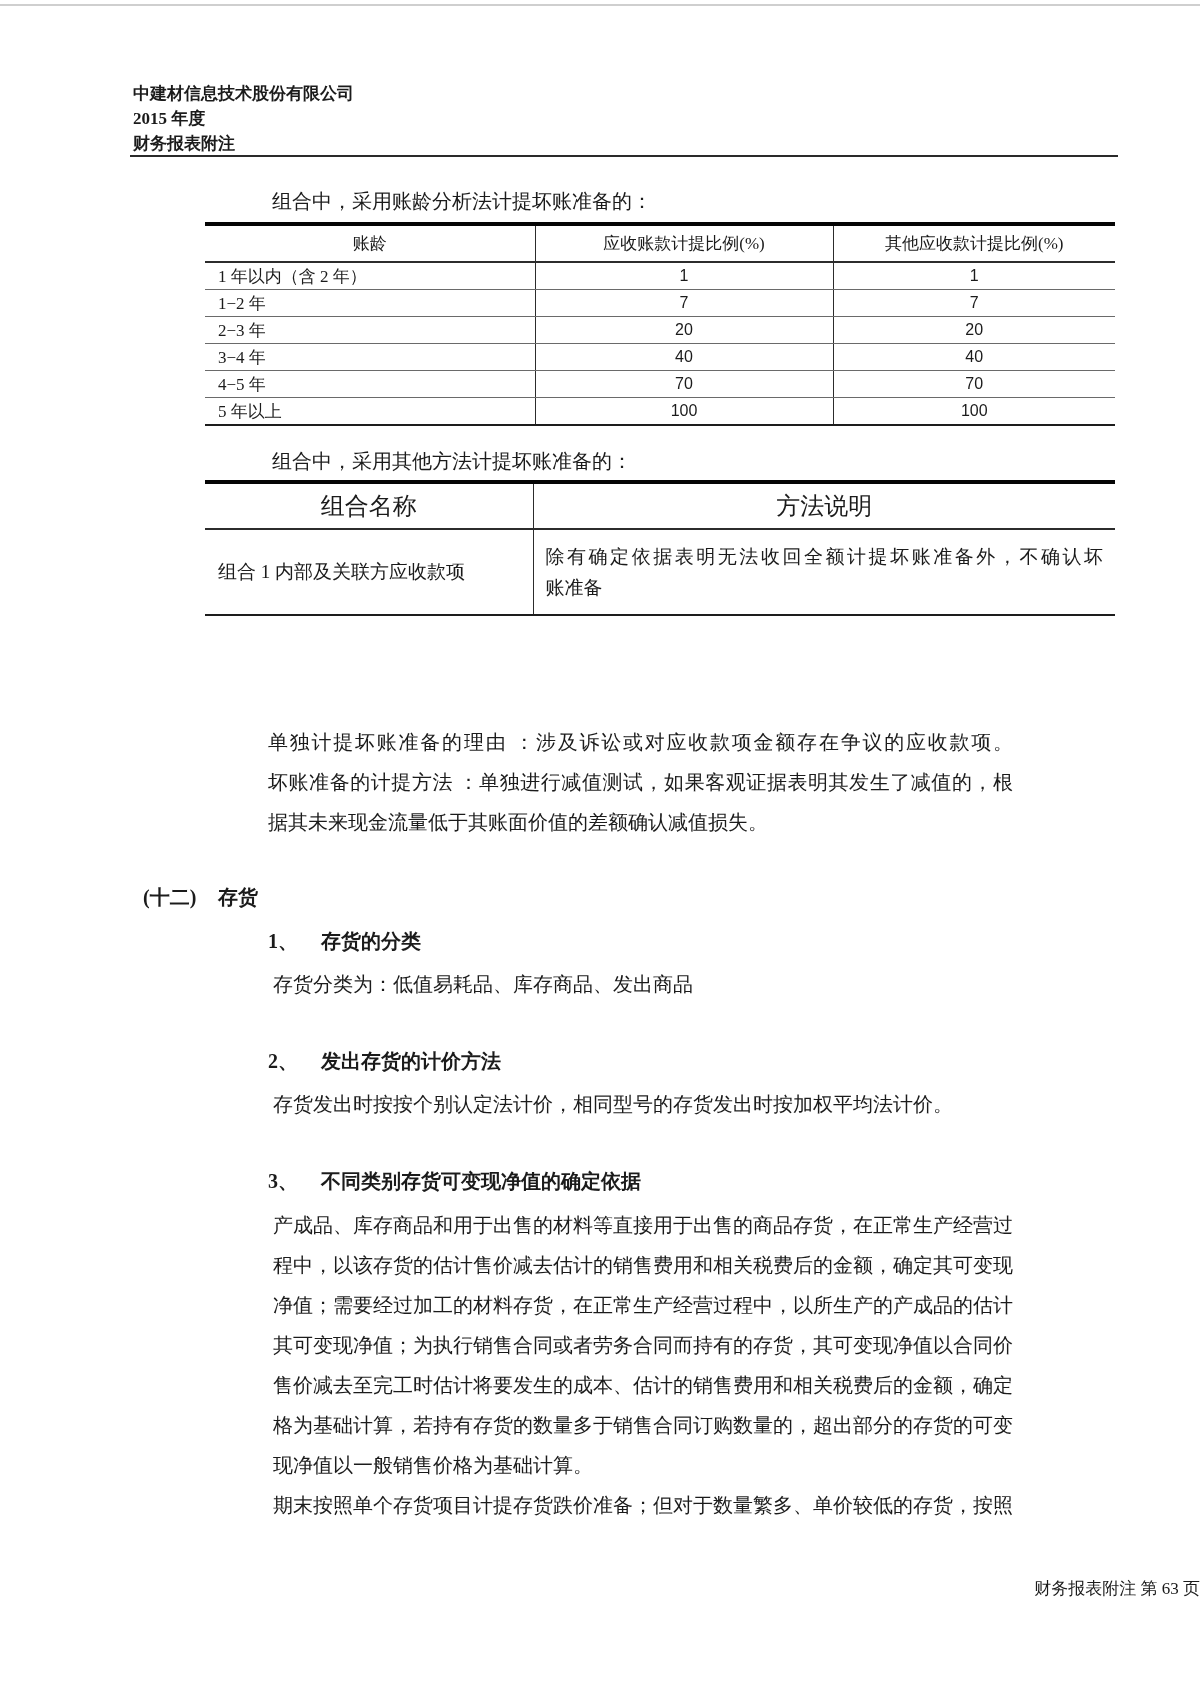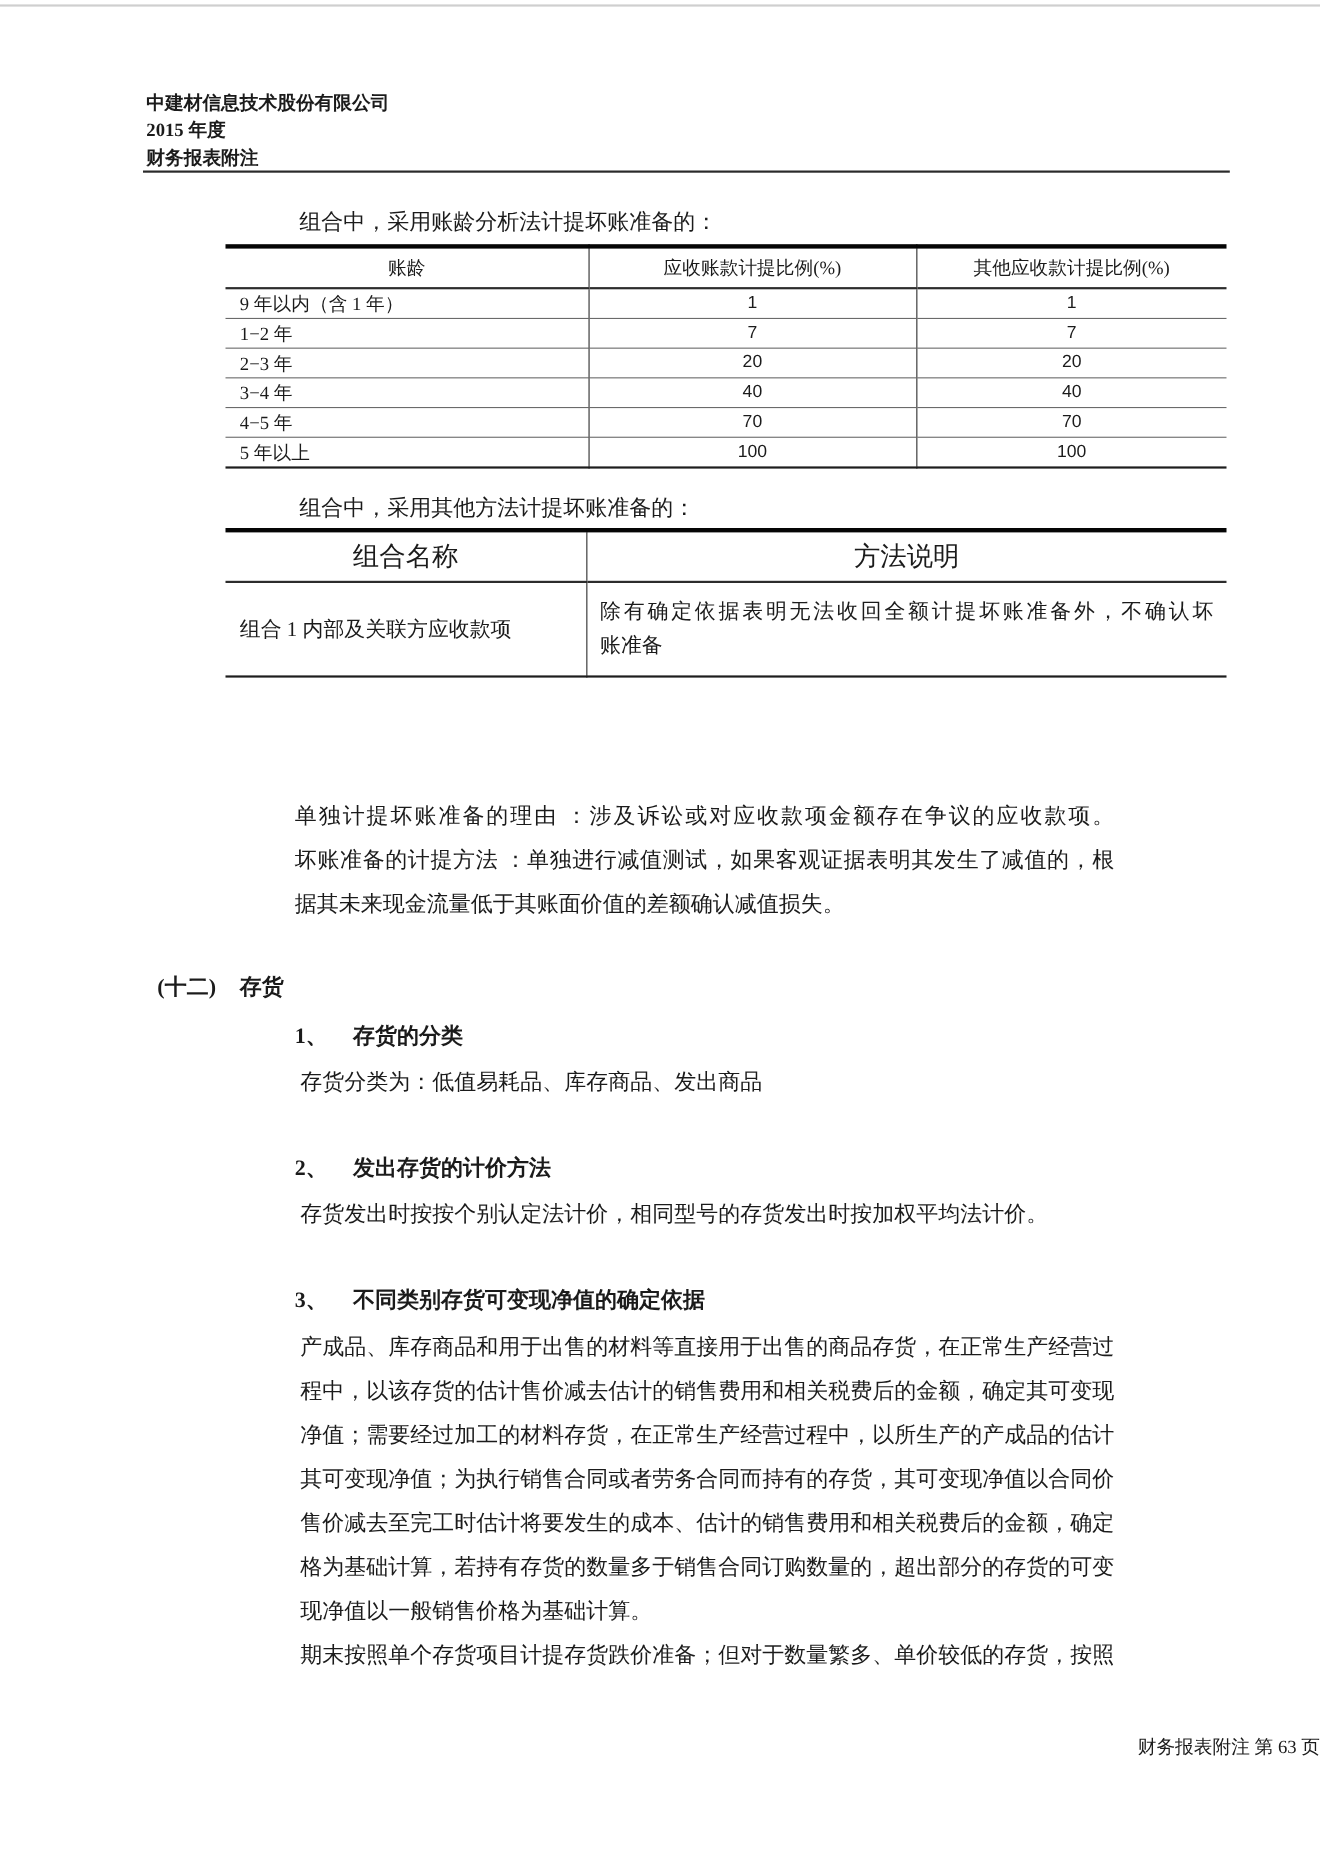--- a/index.html
+++ b/index.html
@@ -79,21 +79,21 @@
       </colgroup>
     <thead>
       <tr>
         <th class="vline">账龄</th>
         <th class="vline">应收账款计提比例(%)</th>
         <th>其他应收款计提比例(%)</th>
       </tr>
     </thead>
     <tbody>
       <tr>
-        <td class="c-age vline">9 年以内（含 1 年）</td>
+        <td class="c-age vline">1 年以内（含 2 年）</td>
         <td class="c-num vline">1</td>
         <td class="c-num">1</td>
       </tr>
       <tr>
         <td class="c-age vline">1−2 年</td>
         <td class="c-num vline">7</td>
         <td class="c-num">7</td>
       </tr>
       <tr>
         <td class="c-age vline">2−3 年</td>

